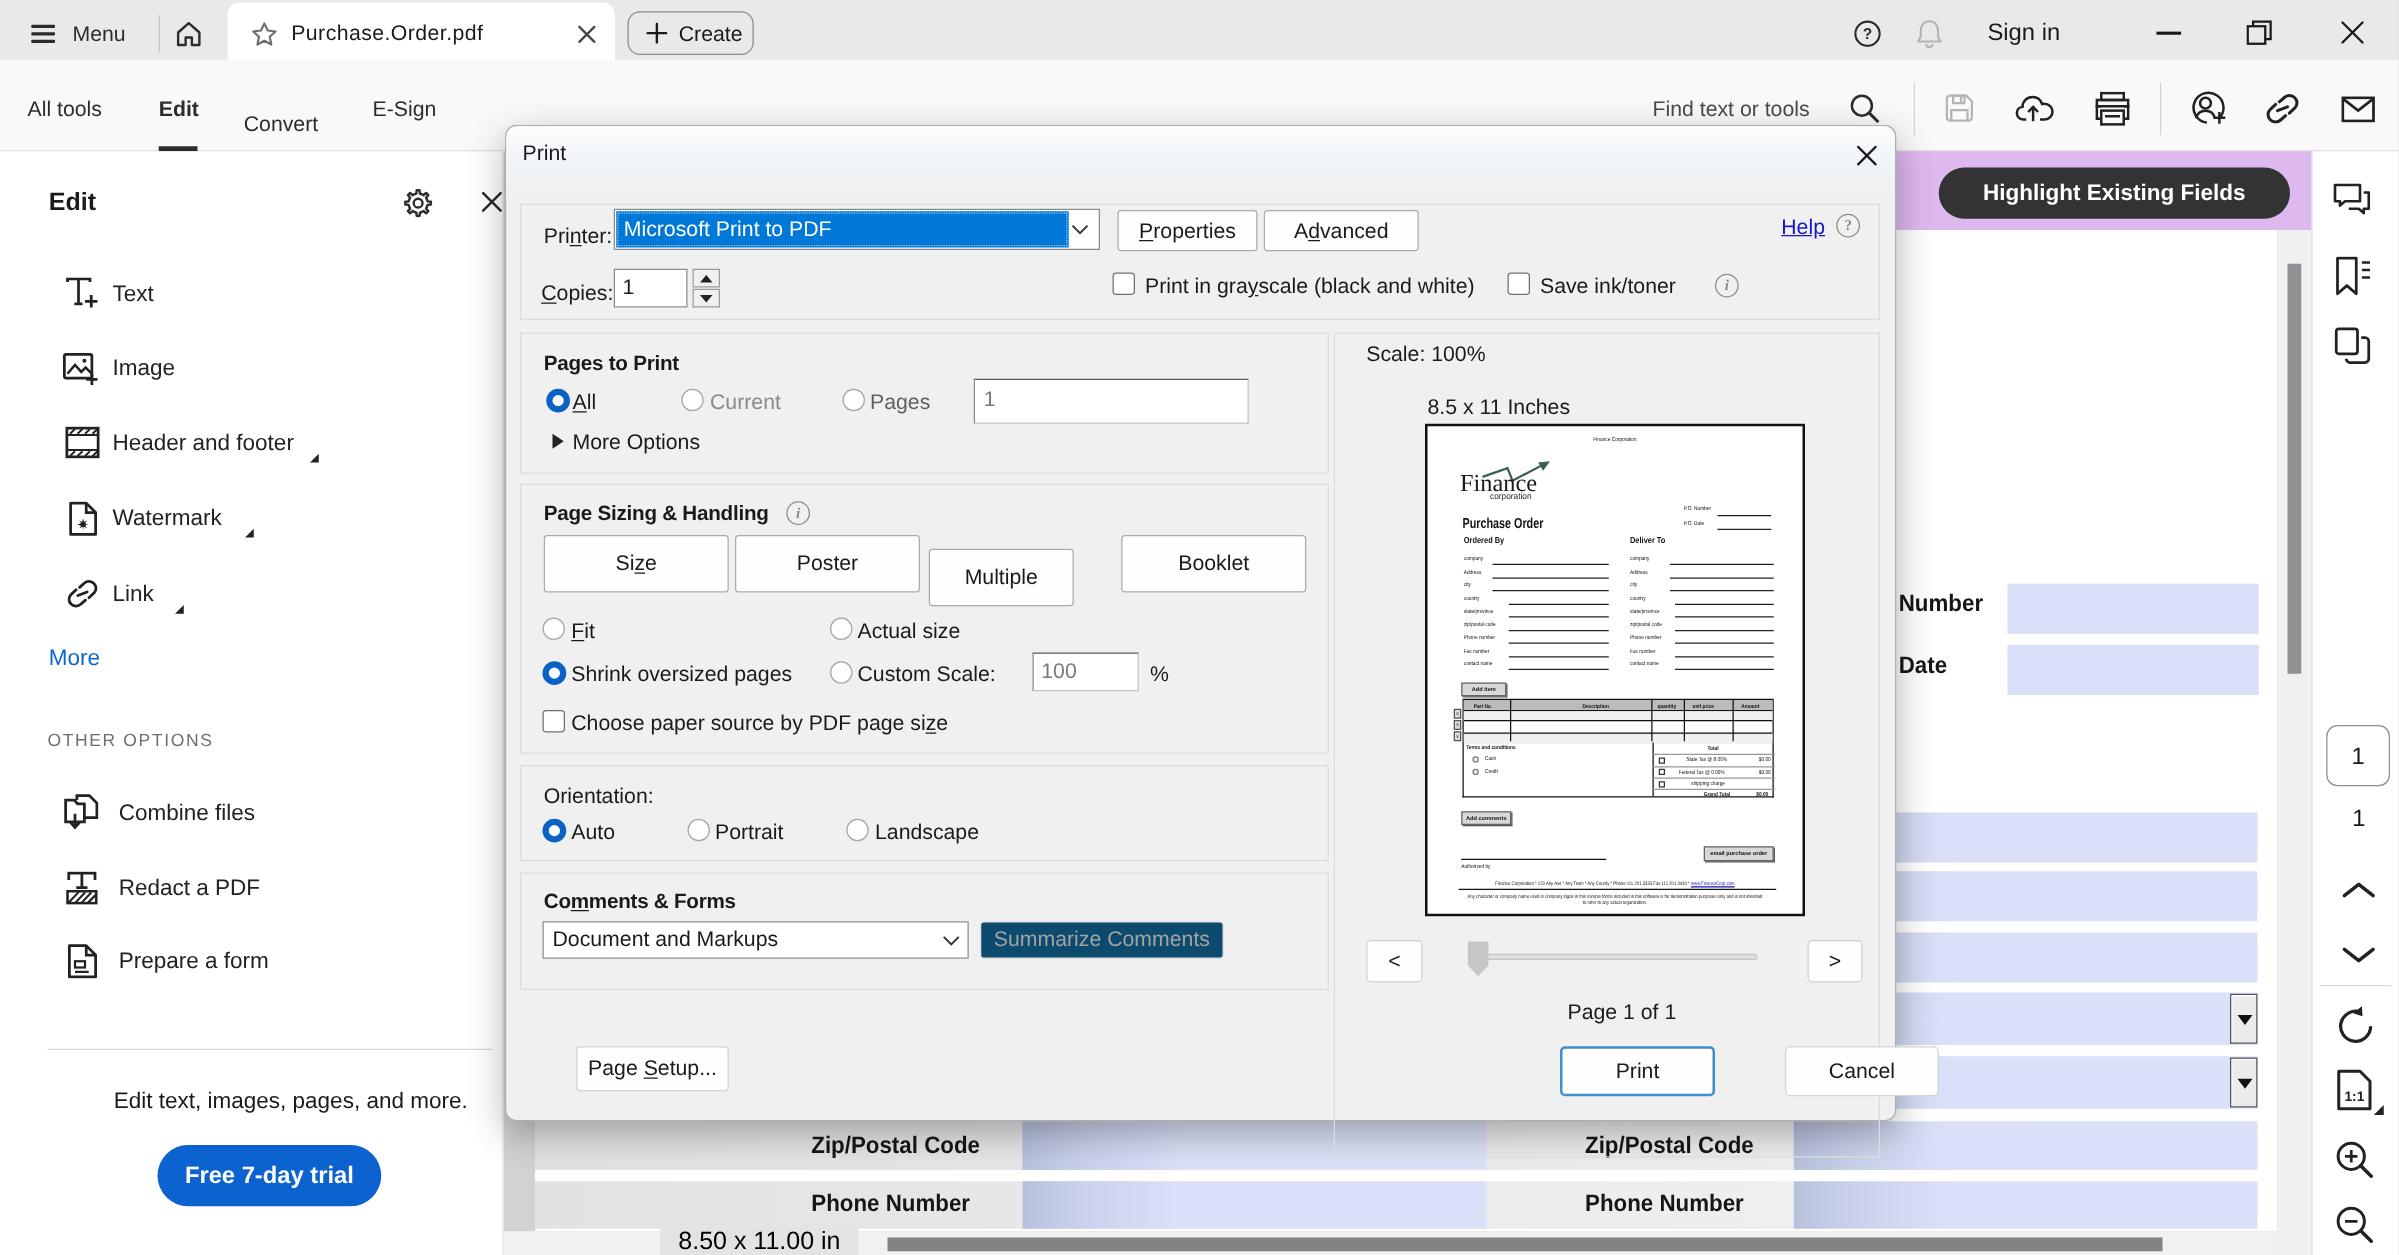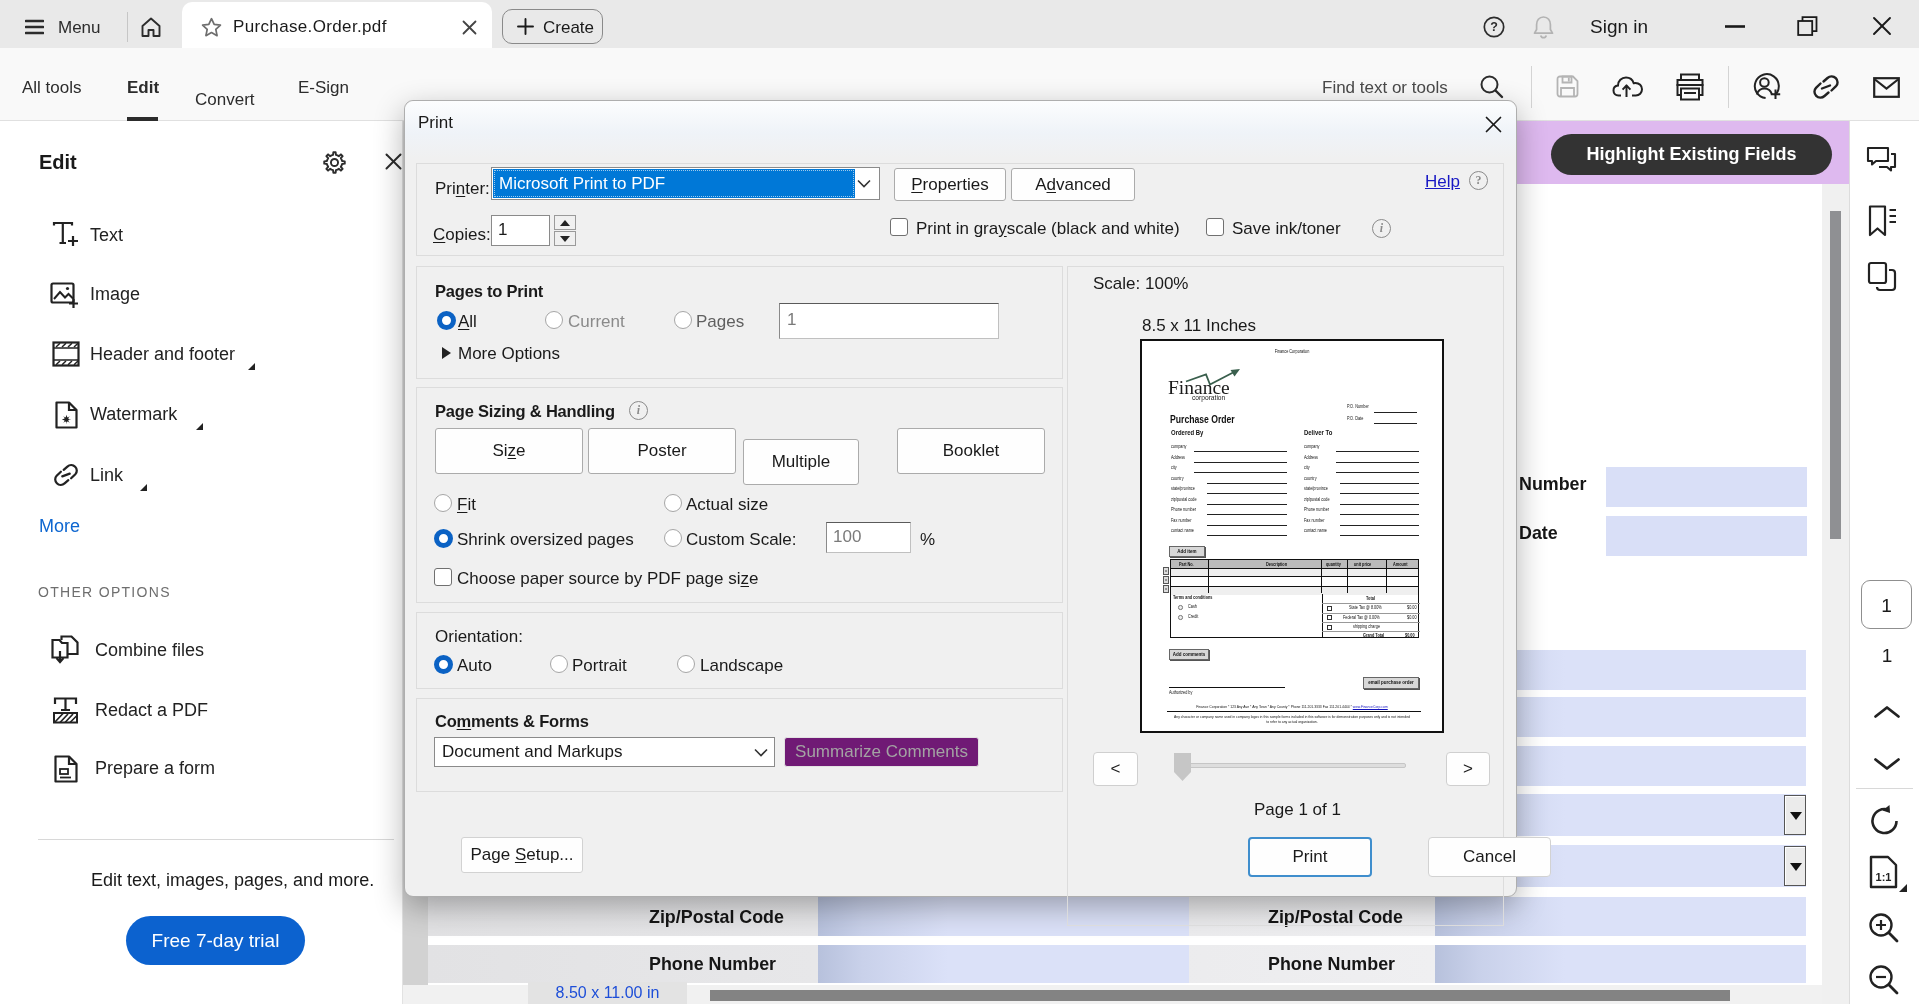--- a/index.html
+++ b/index.html
@@ -22,21 +22,21 @@
   
   #purplebar { left:404px; top:121px; width:1445px; height:63px; background:#deb9ef; }
   #page { left:428px; top:184px; width:1394px; height:801px; background:#fff; }
   .ffield { position:absolute; background:#d9dff7; }
   .fgrad { background:linear-gradient(90deg,#b7c1dc 0%,#c9d1ea 12%,#dbe1f8 35%,#dbe1f8 100%); }
   .dlabel { position:absolute; font-size:19px; color:#161616; font-weight:bold; transform:scaleX(.94); transform-origin:0 0; }
   .labelbg { position:absolute; background:linear-gradient(90deg,#e2e2e4,#efeff1); }
   #vscroll { left:1822px; top:184px; width:27px; height:820px; background:#f0f0f0; }
   #vthumb { left:1830px; top:211px; width:11px; height:328px; background:#8f9093; }
   #bottombar { left:403px; top:985px; width:1419px; height:19px; background:#f1f1f1; }
-  #sizechip { left:528px; top:982px; width:159px; height:22px; background:#e3e3e3; font-size:16px; color:#1d4ed8; text-align:center; line-height:22px; }
+  #sizechip { left:528px; top:982px; width:159px; height:22px; background:#e3e3e3; font-size:20px; color:#000000; text-align:center; line-height:22px; }
   #hthumb { left:710px; top:990px; width:1020px; height:11px; background:#838383; }
 
   
   #sidebar { left:1849px; top:121px; width:70px; height:883px; background:#fff; border-left:1px solid #dcdcdc; }
 
   
   #dlg { left:404px; top:100px; width:1113px; height:797px; background:#f0f0f0; border:1px solid #aeaeae; border-radius:9px; box-shadow:0 10px 30px rgba(0,0,0,.30); }
   #dlghead { position:absolute; left:0; top:0; width:100%; height:58px; border-radius:9px 9px 0 0; background:linear-gradient(180deg,#fcfdfe 0%,#eff3f8 55%,#f0f0f0 100%); }
   .grp { position:absolute; border:1px solid #dcdcdc; }
   .glabel { position:absolute; font-size:16.5px; letter-spacing:-0.2px; font-weight:bold; color:#1a1a1a; }
@@ -232,21 +232,21 @@
 <div class="pitem" style="left:95px;top:700px;">Redact a PDF</div>
 <svg class="picon" style="left:54px;top:755px;" width="24" height="28" viewBox="0 0 24 28">
     <path d="M1.5 26.5 V1.5 H15 L22.5 9 V26.5 Z" fill="none" stroke="#222" stroke-width="2.2" stroke-linejoin="round"></path>
     <path d="M15 1.5 V9 H22.5" fill="none" stroke="#222" stroke-width="2.2"></path>
     <rect x="6" y="14" width="8" height="5" fill="none" stroke="#222" stroke-width="1.8"></rect>
     <line x1="6" y1="22.5" x2="17" y2="22.5" stroke="#222" stroke-width="1.8"></line>
   </svg>
 <div class="pitem" style="left:95px;top:758px;">Prepare a form</div>
 <div class="abs" style="left:38px;top:839px;width:356px;height:1px;background:#d8d8d8;"></div>
 <div class="abs" style="left:91px;top:870px;font-size:18px;color:#1a1a1a;">Edit text, images, pages, and more.</div>
-<div class="abs" style="left:126px;top:916px;width:179px;height:49px;background:#0c62cf;border-radius:25px;color:#fff;font-size:19px;font-weight:normal;text-align:center;line-height:49px;">Free 7-day trial</div>
+<div class="abs" style="left:126px;top:916px;width:179px;height:49px;background:#0c62cf;border-radius:25px;color:#fff;font-size:19px;font-weight:bold;text-align:center;line-height:49px;">Free 7-day trial</div>
 <div class="abs" id="purplebar"></div>
 <div class="abs" style="left:1551px;top:134px;width:281px;height:41px;background:#333;border-radius:21px;color:#fff;font-size:18px;font-weight:bold;text-align:center;line-height:41px;">Highlight Existing Fields</div>
 <div class="abs" id="page"></div>
 
 <div class="dlabel" style="left:1519px;top:473px;">Number</div>
 <div class="ffield" style="left:1606px;top:467px;width:201px;height:40px;"></div>
 <div class="dlabel" style="left:1519px;top:522px;">Date</div>
 <div class="ffield" style="left:1606px;top:516px;width:201px;height:40px;"></div>
 <div class="ffield fgrad" style="left:1435px;top:650px;width:371px;height:40px;"></div>
 <div class="ffield fgrad" style="left:1435px;top:697px;width:371px;height:40px;"></div>
@@ -391,21 +391,21 @@
 <div class="radio" style="left:272px;top:554px;"></div>
 <div class="t17" style="left:295px;top:555px;">Landscape</div>
 
 <div class="grp" style="left:11px;top:597px;width:647px;height:94px;"></div>
 <div class="glabel" style="left:30px;top:611px;">Co<u>m</u>ments &amp; Forms</div>
 <div class="abs" style="left:29px;top:636px;width:341px;height:30px;background:#fff;border:1px solid #8a8a8a;"></div>
 <div class="abs" style="left:37px;top:641px;font-size:17px;color:#1a1a1a;">Document and Markups</div>
 <svg class="abs" style="left:349px;top:647px;" width="14" height="9" viewBox="0 0 14 9">
       <path d="M1 1.5 L7 7.5 L13 1.5" fill="none" stroke="#333" stroke-width="1.6"></path>
     </svg>
-<div class="abs" style="left:379px;top:636px;width:195px;height:30px;background:#701a75;border:1px solid #e2e2e2;border-radius:3px;font-size:17px;color:#a3a3a3;text-align:center;line-height:28px;">Summarize Comments</div>
+<div class="abs" style="left:379px;top:636px;width:195px;height:30px;background:#0c4a6e;border:1px solid #e2e2e2;border-radius:3px;font-size:17px;color:#a3a3a3;text-align:center;line-height:28px;">Summarize Comments</div>
 
 <div class="grp" style="left:662px;top:165px;width:437px;height:660px;"></div>
 <div class="t17" style="left:688px;top:173px;">Scale: 100%</div>
 <div class="t17" style="left:737px;top:215px;">8.5 x 11 Inches</div>
 
 <div class="wbtn" style="left:688px;top:651px;width:45px;height:34px;line-height:32px;border-color:#cfcfcf;border-radius:4px;">&lt;</div>
 <div class="wbtn" style="left:1041px;top:651px;width:44px;height:34px;line-height:32px;border-color:#cfcfcf;border-radius:4px;">&gt;</div>
 <div class="abs" style="left:773px;top:662px;width:228px;height:5px;background:#dedede;border:1px solid #c6c6c6;border-radius:2px;"></div>
 <div class="abs" style="left:769px;top:652px;width:17px;height:28px;background:#c6c6c6;clip-path:polygon(0 0,100% 0,100% 68%,50% 100%,0 68%);"></div>
 <div class="t17" style="left:849px;top:699px;">Page 1 of 1</div>

